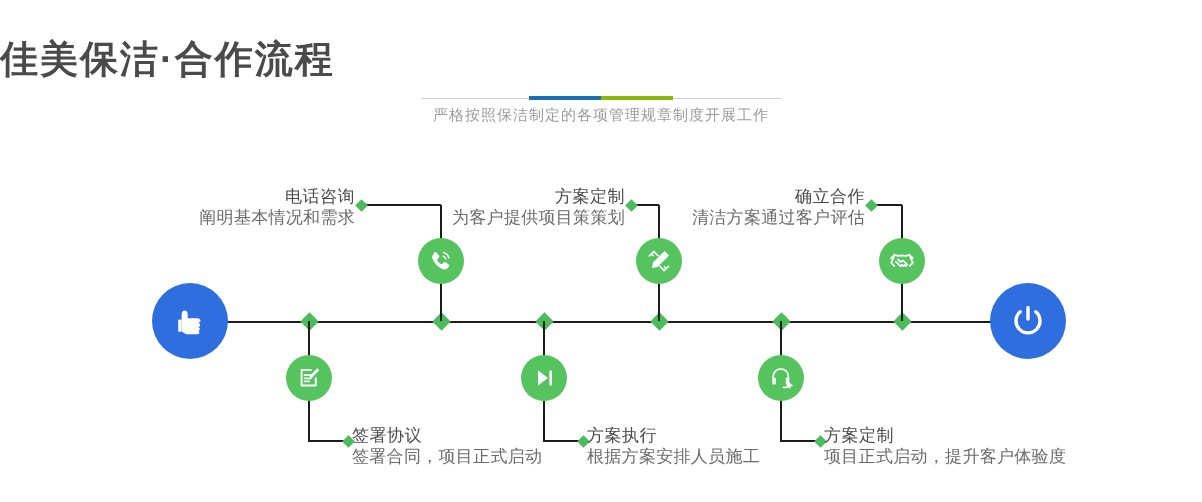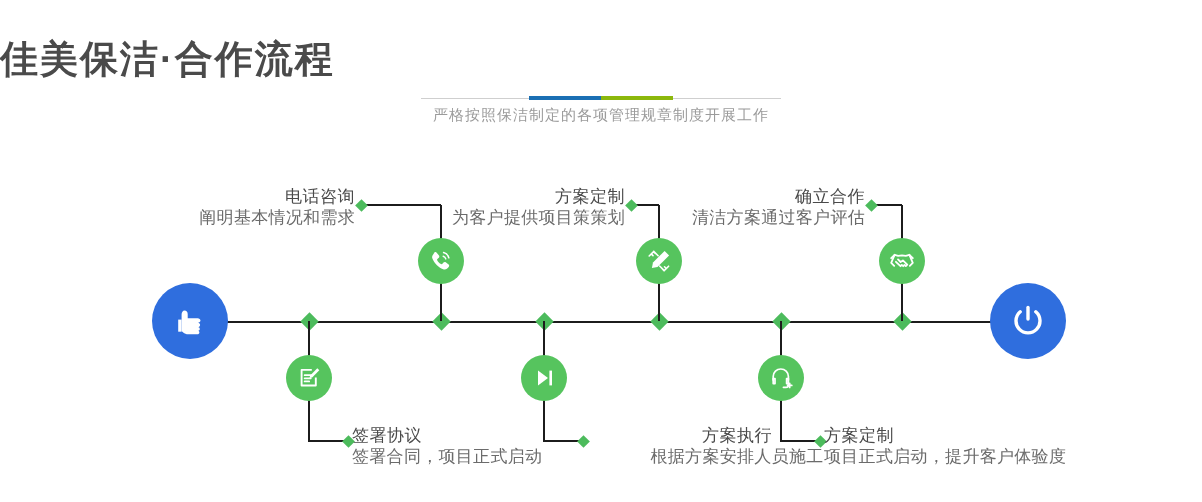--- a/index.html
+++ b/index.html
@@ -189,21 +189,21 @@
   <div class="hline" style="left:543px;top:440px;width:40px;"></div>
   <div class="tick" style="left:579px;top:436.5px;"></div>
   <div class="node" style="left:521px;top:355px;">
     <span>
       <svg width="28" height="28" viewBox="0 0 28 28">
         <path fill="#ffffff" d="M8.0 6.6l10.0 7.4-10.0 7.4z"></path>
         <rect fill="#ffffff" x="19.4" y="6.6" width="2.6" height="14.8"></rect>
       </svg>
     </span>
   </div>
-  <div class="lbl left-al" style="left:587px;top:425px;width:300px;text-align:center;">
+  <div class="lbl left-al" style="left:587px;top:425px;width:300px;">
     <div class="t">方案执行</div>
     <div class="s">根据方案安排人员施工</div>
   </div>
 
   <div class="stem" style="left:901.4px;top:205px;height:116px;"></div>
   <div class="hline" style="left:872px;top:204px;width:30px;"></div>
   <div class="tick" style="left:867px;top:200.5px;"></div>
   <div class="node" style="left:879px;top:238px;">
     <span>
       <svg width="28" height="28" viewBox="0 0 28 28">

